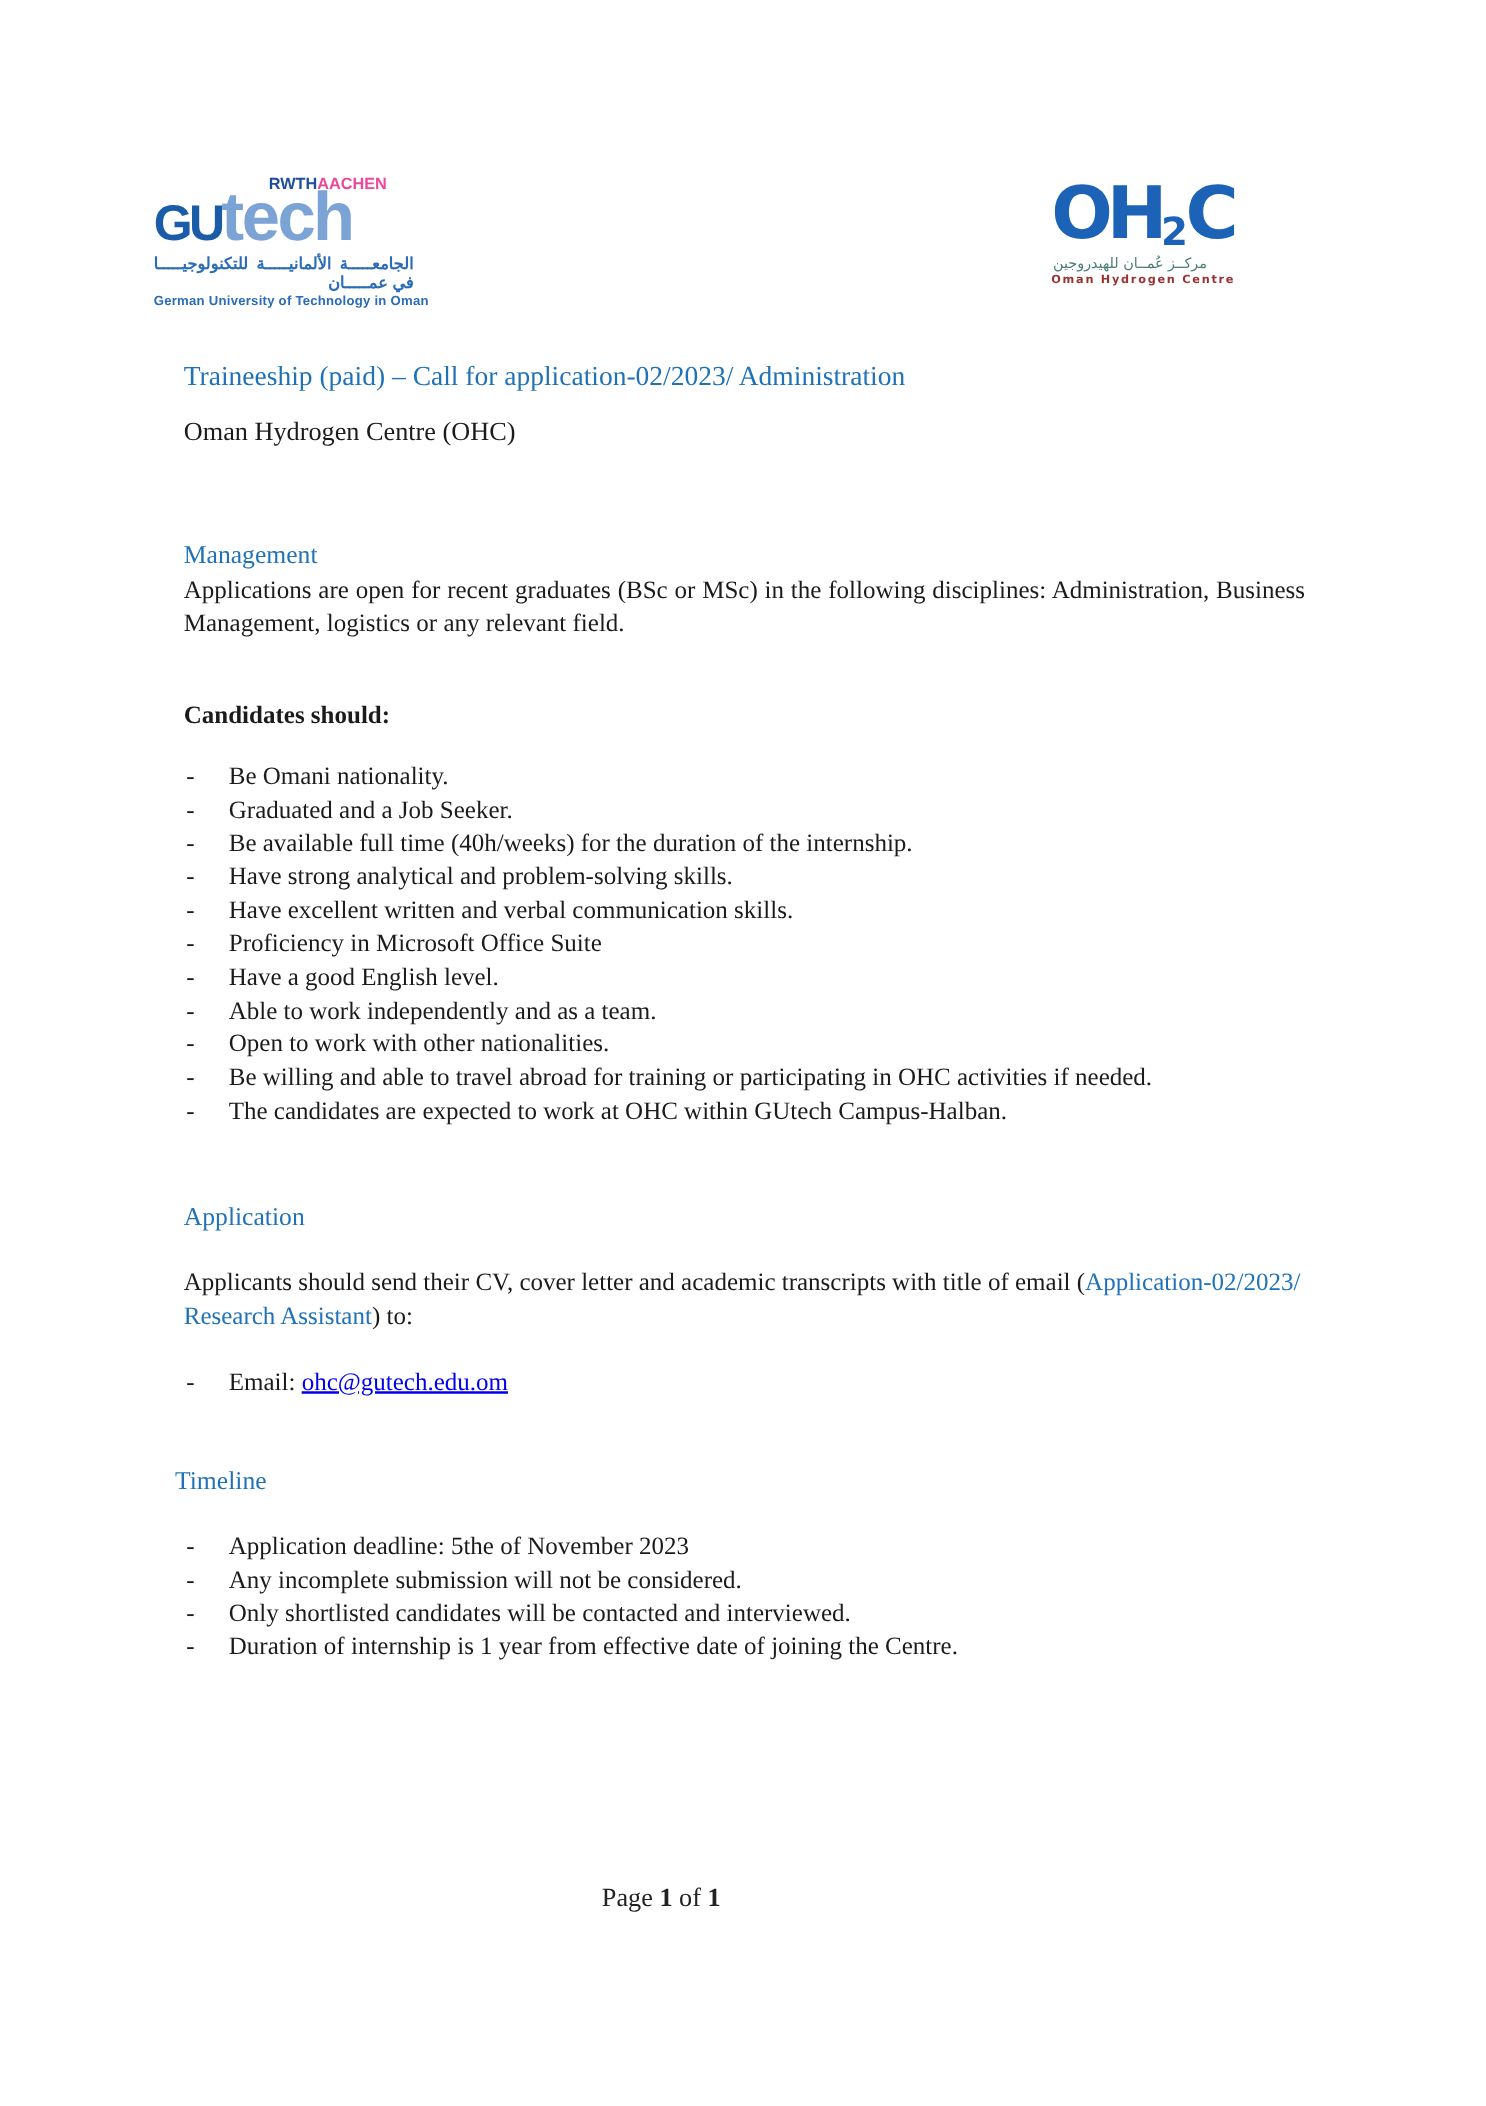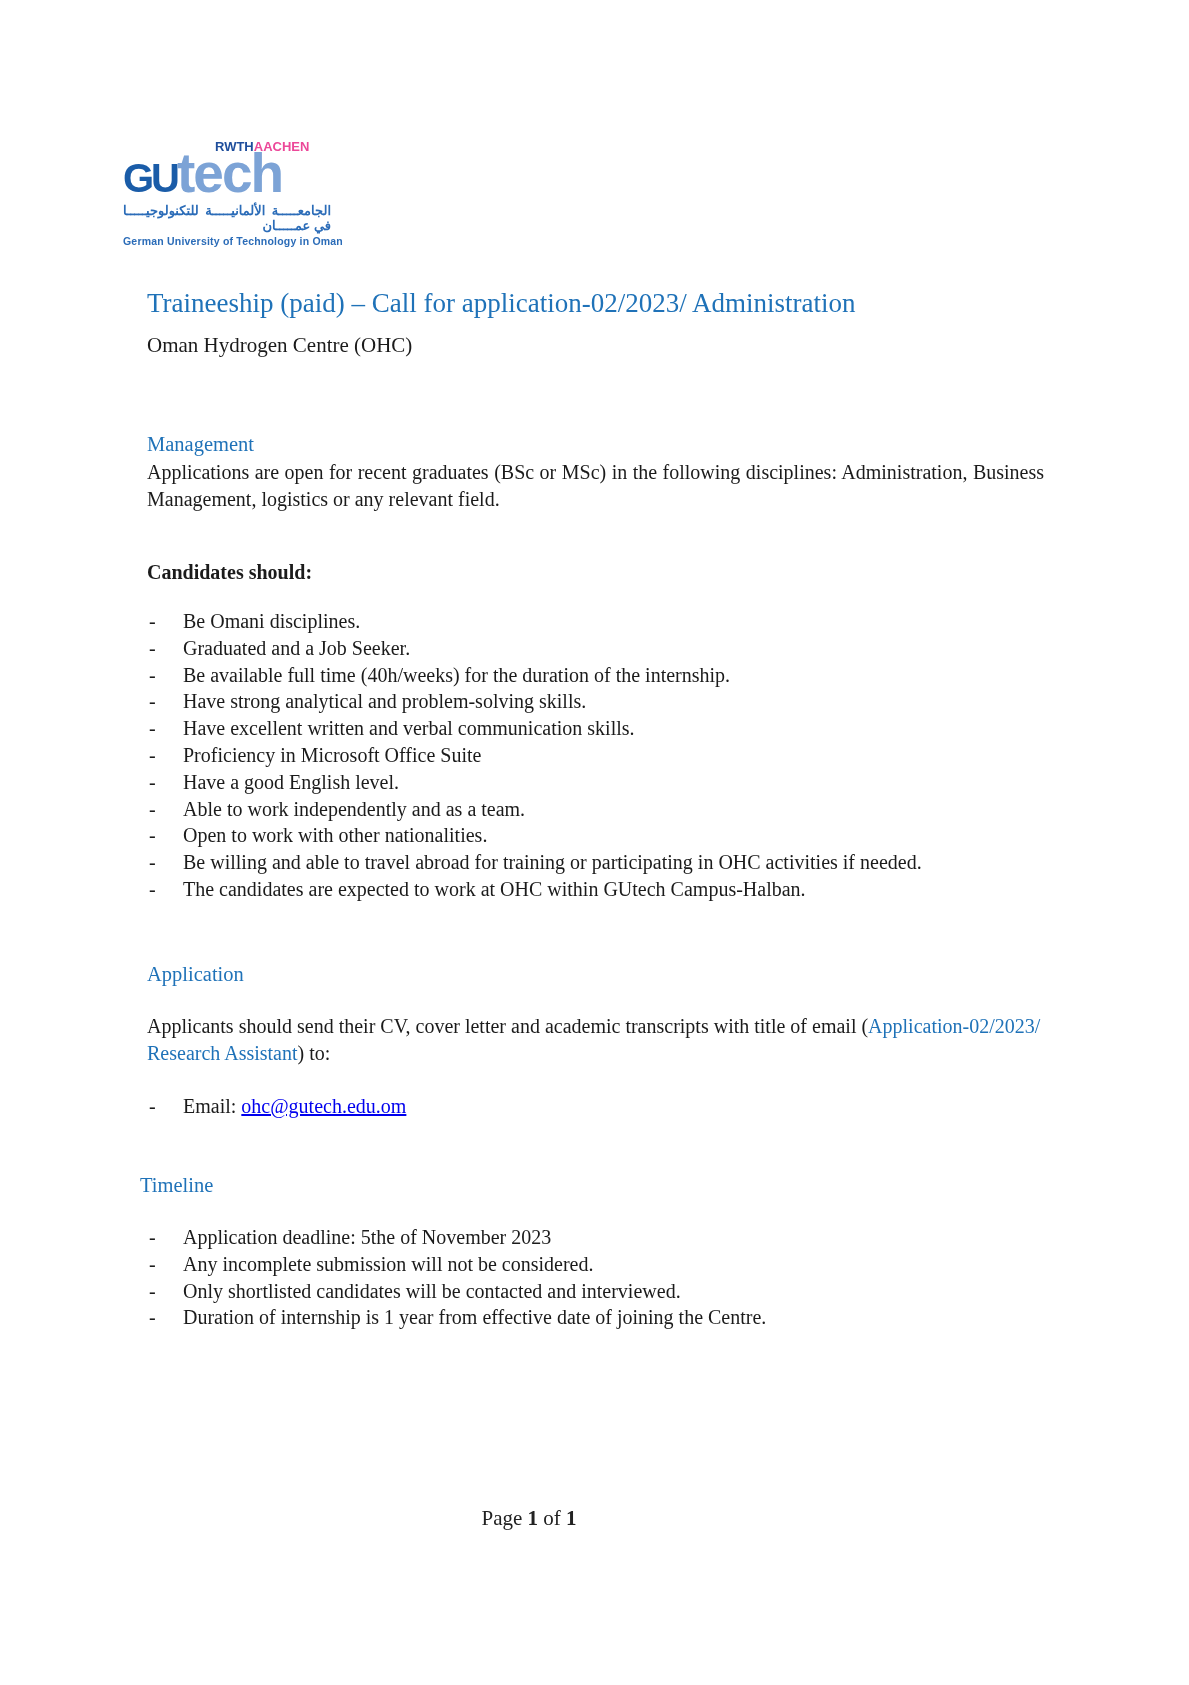--- a/index.html
+++ b/index.html
@@ -24,21 +24,21 @@
 
   
   .ohc { left:841px; top:141px; width:126px; text-align:center; font-family:"DejaVu Sans", sans-serif; }
   .ohc .mark { line-height:1; white-space:nowrap; color:#1c63b8; font-weight:bold; }
   .ohc .big { font-size:58px; letter-spacing:-5px; }
   .ohc .two { font-size:31px; vertical-align:-6px; letter-spacing:-2px; }
   .ohc .arabic { direction:rtl; font-size:11.5px; color:#4d7d78; margin-top:1px; white-space:nowrap; }
   .ohc .sub { font-size:9px; font-weight:bold; color:#993333; letter-spacing:1.4px; margin-top:2px; white-space:nowrap; }
 
   
-  .doc-title { left:147px; top:288px; font-size:27px; color:#1f72b8; }
+  .doc-title { left:147px; top:288px; font-size:22px; color:#1f72b8; }
   .org-line  { left:147px; top:333px; font-size:21px; }
   .h-blue    { font-size:20.5px; color:#1f72b8; }
   .h-cand    { left:147px; top:433px; }
   .intro     { left:147px; top:459px; width:897px; font-size:20px; line-height:27px; text-align:justify; }
   .should    { left:147px; top:561px; font-size:20px; font-weight:bold; }
 
   .blist     { width:905px; }
   .clist     { left:147px; top:608px; }
   .tlist     { left:147px; top:1224px; }
   .brow      { position:relative; padding-left:36px; line-height:26.8px; font-size:20px; }
@@ -64,30 +64,37 @@
     <div class="wordmark">
       <span class="gu">GU</span><span class="tech">tech</span>
       <span class="rwth-line">
         <span class="rwth">RWTH</span><span class="aachen">AACHEN</span>
       </span>
     </div>
     <div class="arabic">الجامعـــــة الألمانيـــــة للتكنولوجيـــــا في عمـــــان</div>
     <div class="sub">German University of Technology in Oman</div>
   </div>
 
+  <div class="abs ohc">
+    <div class="mark">
+      <span class="big">OH</span><span class="two">2</span><span class="big">C</span>
+    </div>
+    <div class="arabic">مركــز عُمــان للهيدروجين</div>
+    <div class="sub">Oman Hydrogen Centre</div>
+  </div>
 
   <div class="abs doc-title">Traineeship (paid) – Call for application-02/2023/ Administration</div>
   <div class="abs org-line">Oman Hydrogen Centre (OHC)</div>
 
   <div class="abs h-blue h-cand">Management</div>
   <div class="abs intro">Applications are open for recent graduates (BSc or MSc) in the following disciplines: Administration, Business Management, logistics or any relevant field.</div>
   <div class="abs should">Candidates should:</div>
 
   <div class="abs blist clist">
-    <div class="brow"><span class="dash">-</span><span>Be Omani disciplines.</span></div>
+    <div class="brow"><span class="dash">-</span><span>Be Omani nationality.</span></div>
     <div class="brow"><span class="dash">-</span><span>Graduated and a Job Seeker.</span></div>
     <div class="brow"><span class="dash">-</span><span>Be available full time (40h/weeks) for the duration of the internship.</span></div>
     <div class="brow"><span class="dash">-</span><span>Have strong analytical and problem-solving skills.</span></div>
     <div class="brow"><span class="dash">-</span><span>Have excellent written and verbal communication skills.</span></div>
     <div class="brow"><span class="dash">-</span><span>Proficiency in Microsoft Office Suite</span></div>
     <div class="brow"><span class="dash">-</span><span>Have a good English level.</span></div>
     <div class="brow"><span class="dash">-</span><span>Able to work independently and as a team.</span></div>
     <div class="brow"><span class="dash">-</span><span>Open to work with other nationalities.</span></div>
     <div class="brow"><span class="dash">-</span><span>Be willing and able to travel abroad for training or participating in OHC activities if needed.</span></div>
     <div class="brow"><span class="dash">-</span><span>The candidates are expected to work at OHC within GUtech Campus-Halban.</span></div>

